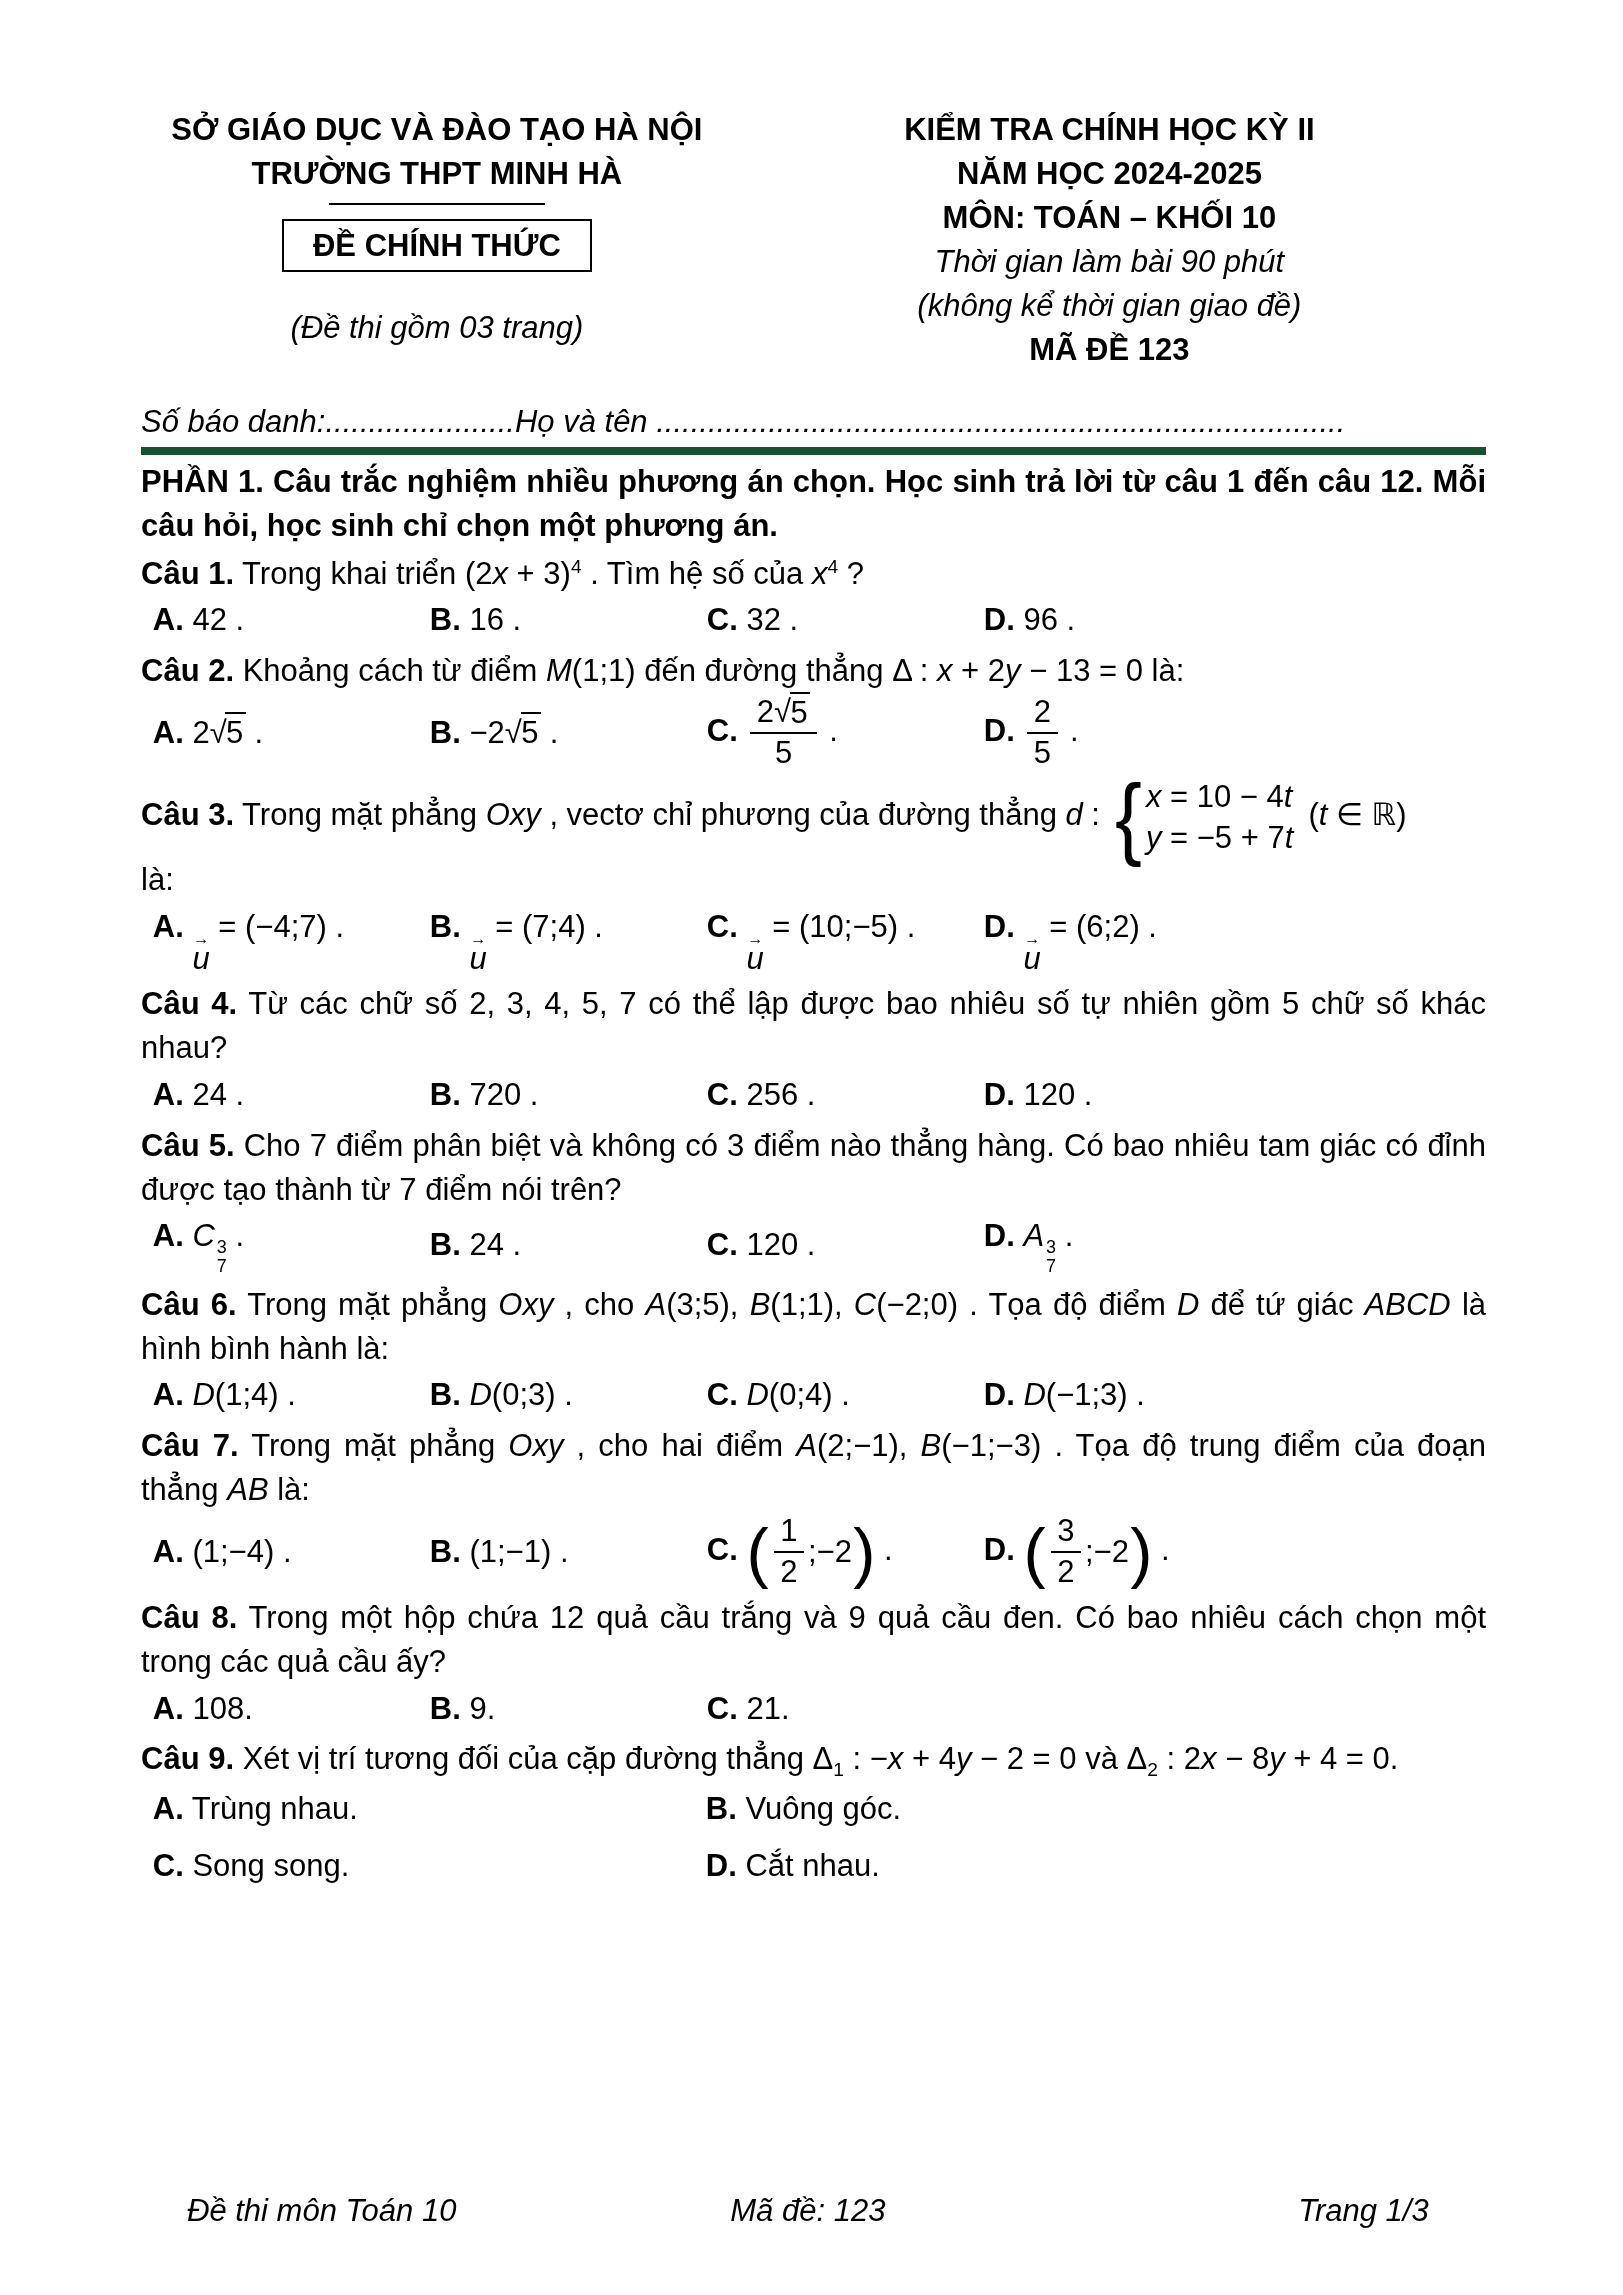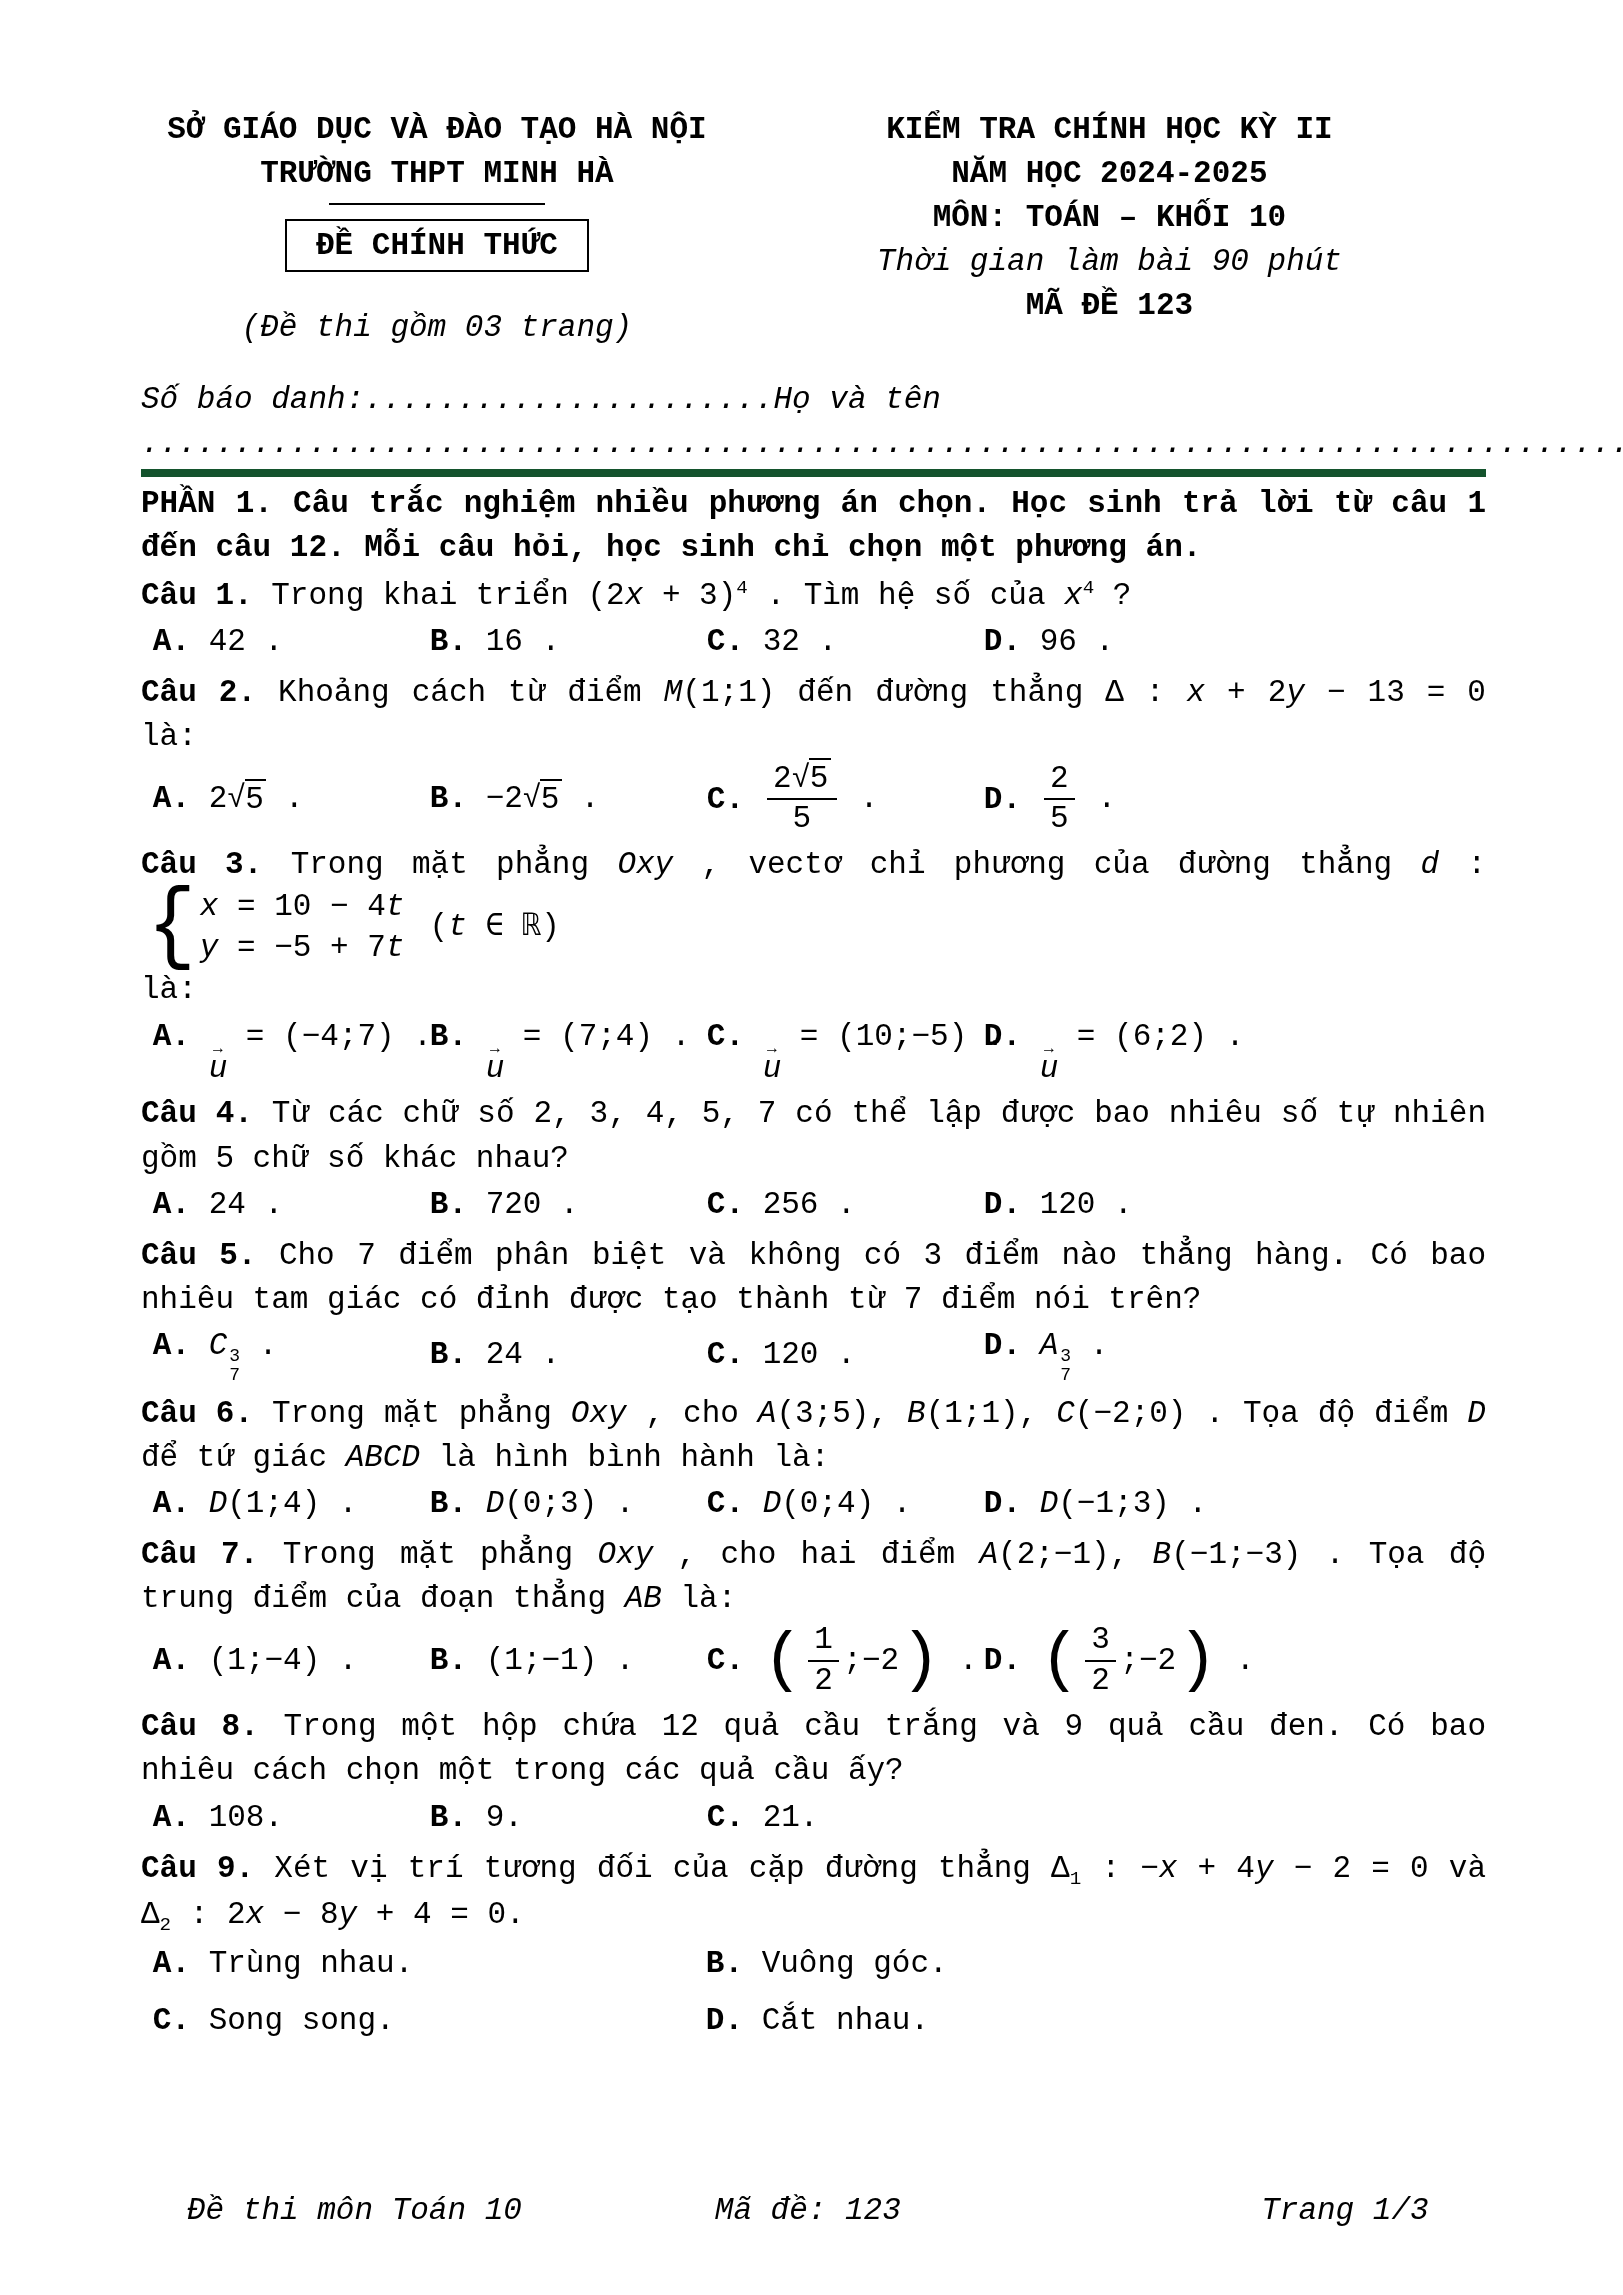--- a/index.html
+++ b/index.html
@@ -1,18 +1,18 @@
 <!DOCTYPE html>
 <html style="font-size:10.5px"><head>
 <meta charset="utf-8">
 <style>
   html,body { margin:0; padding:0; background:#d9d9d9; }
   .page {
     width:1623px; height:2295px; margin:0 auto; background:#ffffff; color:#000;
-    font-family:Liberation Mono, monospace;
+    font-family:Liberation Sans, sans-serif;
     font-size:31px; line-height:1.42; box-sizing:border-box;
     padding:108px 137px 0 141px; position:relative; overflow:hidden;
   }
 
   
   .header { display:flex; align-items:flex-start; }
   .hleft  { flex:0 0 44%; text-align:center; }
   .hright { flex:1; text-align:center; }
   .hleft .dept, .hleft .school { font-weight:bold; }
   .school-rule { width:216px; border-top:2.6px solid #000; margin:6.5px auto 14.4px; height:0; }
@@ -79,20 +79,21 @@
       <div>
         <span class="exam-box">ĐỀ CHÍNH THỨC</span>
       </div>
       <div class="pages-note">(Đề thi gồm 03 trang)</div>
     </div>
     <div class="hright">
       <div class="r-bold">KIỂM TRA CHÍNH HỌC KỲ II</div>
       <div class="r-bold">NĂM HỌC 2024-2025</div>
       <div class="r-bold">MÔN: TOÁN – KHỐI 10</div>
       <div class="r-ital">Thời gian làm bài 90 phút</div>
+      <div class="r-ital">(không kể thời gian giao đề)</div>
       <div class="r-bold">MÃ ĐỀ 123</div>
     </div>
   </div>
 
   <div class="student-line">Số báo danh:......................Họ và tên ................................................................................</div>
 
   <div class="part-heading">PHẦN 1. Câu trắc nghiệm nhiều phương án chọn. Học sinh trả lời từ câu 1 đến câu 12. Mỗi câu hỏi, học sinh chỉ chọn một phương án.</div>
 
   <div>
       <div class="question">

